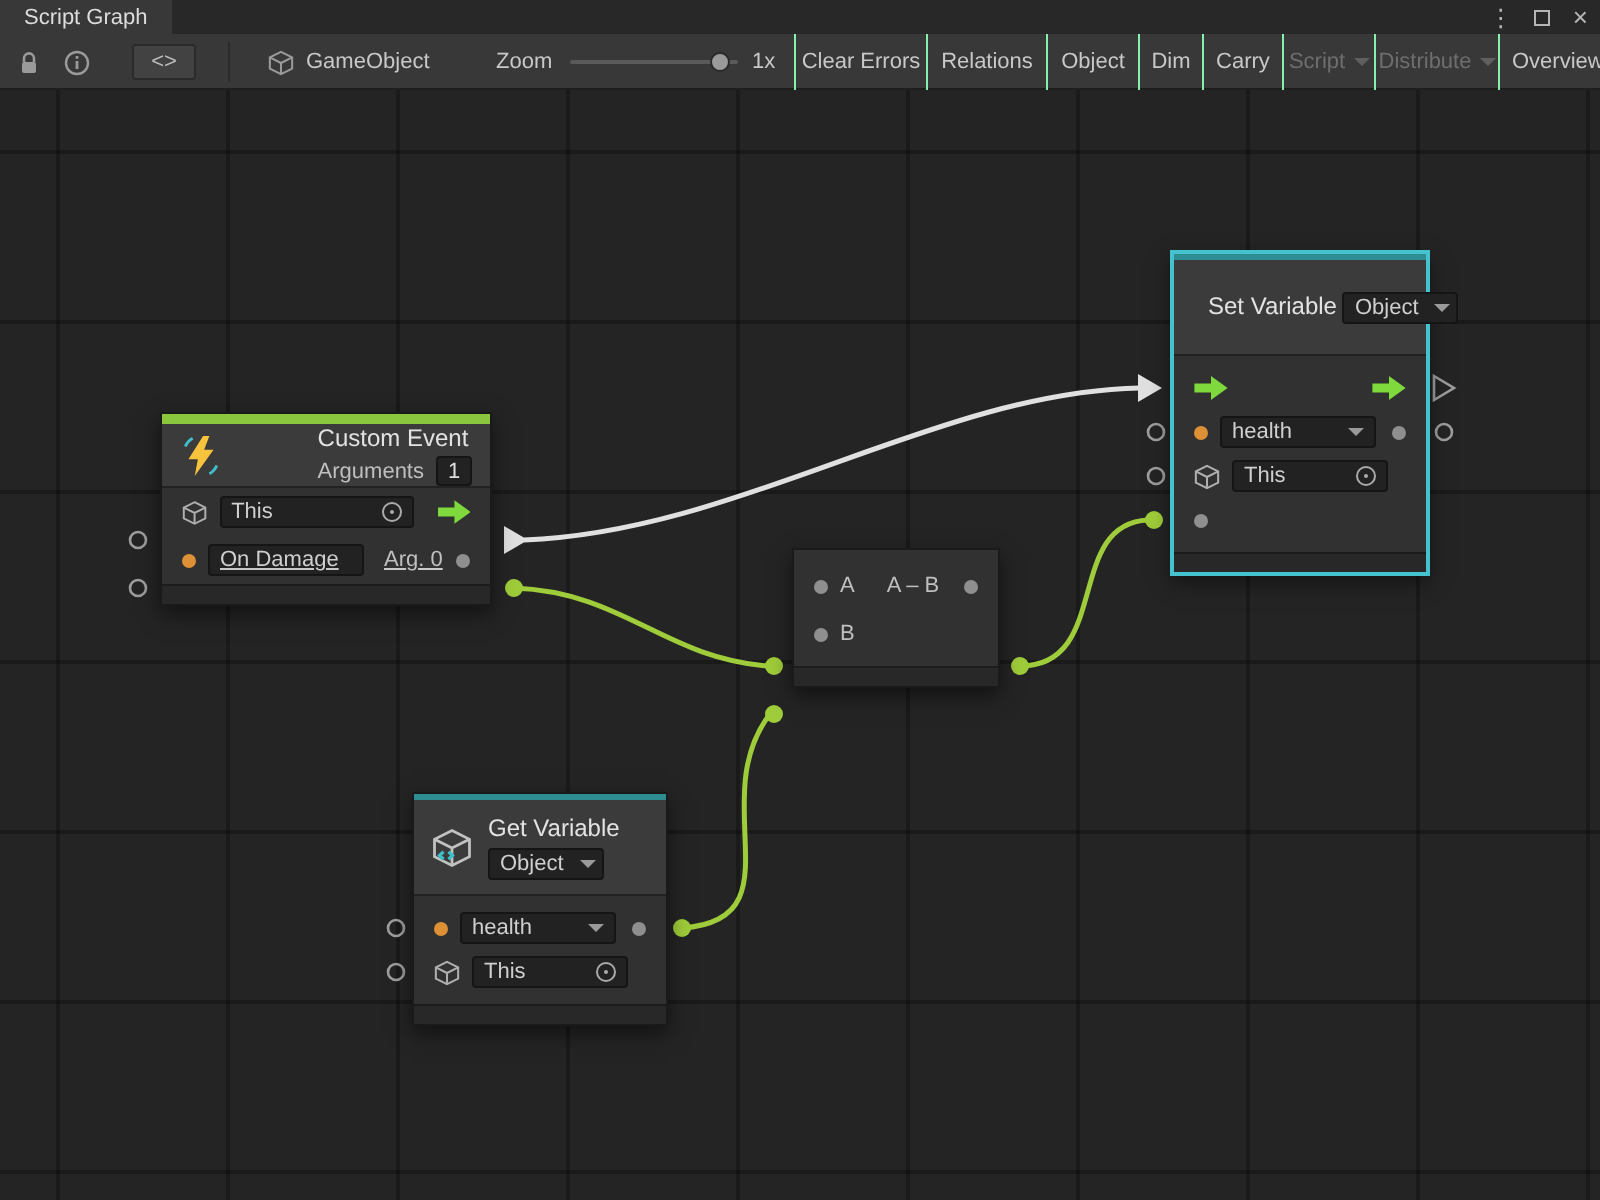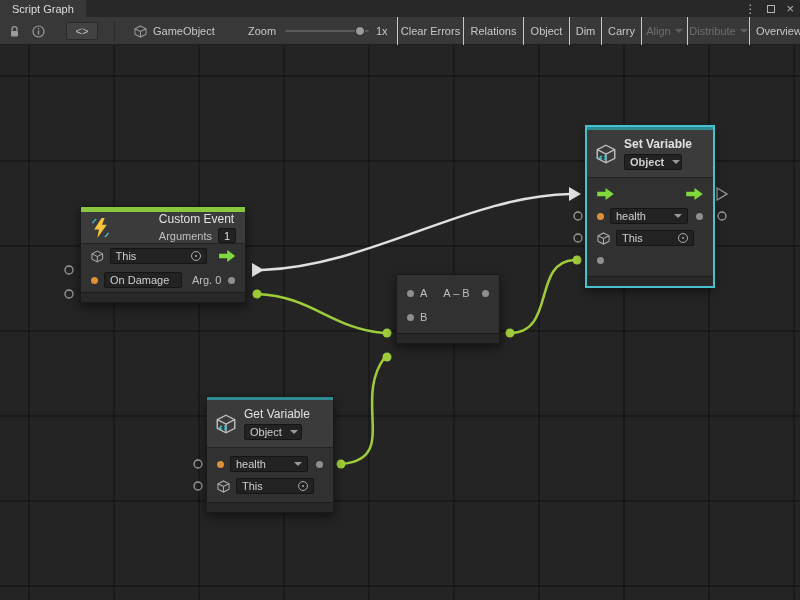--- a/index.html
+++ b/index.html
@@ -128,21 +128,21 @@
       <div class="tb-btn" style="width:46px">
         <span>Object</span>
       </div>
       <div class="tb-btn" style="width:32px">
         <span>Dim</span>
       </div>
       <div class="tb-btn" style="width:40px">
         <span>Carry</span>
       </div>
       <div class="tb-btn disabled" style="width:46px">
-        <span>Align</span>
+        <span>Script</span>
         <span class="dd-arrow"></span>
       </div>
       <div class="tb-btn disabled" style="width:62px">
         <span>Distribute</span>
         <span class="dd-arrow"></span>
       </div>
       <div class="tb-btn" style="width:52px; justify-content:flex-start; padding-left:6px">
         <span>Overview</span>
       </div>
     </div>
@@ -203,21 +203,21 @@
           <span class="field" style="width:100px;">
             <span>This</span>
             <span class="spacer"></span>
             <span class="picker"></span>
           </span>
           <span class="spacer"></span>
           <svg width="17" height="12" viewBox="0 0 18 13">
             <polygon points="0,4 9,4 9,0 18,6.5 9,13 9,9 0,9" fill="#7FD83C"></polygon>
           </svg>
         </div>
-        <div class="nrow" style="height:24px;">
+        <div class="nrow" style="height:24px;text-decoration:underline;">
           <span class="pdot orange"></span>
           <span class="field" style="width:78px;">
             <span>On Damage</span>
           </span>
           <span class="lbl" style="margin-left:4px;">Arg. 0</span>
           <span class="pdot" style="margin-left:auto;"></span>
         </div>
       </div>
       <div class="nfooter"></div>
     </div>
@@ -283,21 +283,21 @@
 
     <div class="node selected" style="left:586px; top:81px; width:128px;">
       <div class="accent-var"></div>
       <div class="nheader" style="height:48px; padding:0 9px;">
         <svg width="20" height="20" viewBox="0 0 16 16">
           <path d="M8 1 L15 4.5 V11.5 L8 15 L1 11.5 V4.5 Z" fill="none" stroke="#C2C2C2" stroke-width="1.1"></path>
           <path d="M1 4.5 L8 8 L15 4.5 M8 8 V15" fill="none" stroke="#C2C2C2" stroke-width="1.1"></path>
           <path d="M4.6 9.5 L3 11 L4.6 12.5" fill="none" stroke="#3FBFC9" stroke-width="1.3"></path>
           <path d="M6.6 9.5 L8.2 11 L6.6 12.5" fill="none" stroke="#3FBFC9" stroke-width="1.3"></path>
         </svg>
-        <div style="display:flex; flex-direction:column; gap:3px;font-weight:bold;">
+        <div style="display:flex; gap:3px;">
           <span class="ntitle">Set Variable</span>
           <span class="field" style="width:58px;">
             <span>Object</span>
             <span class="spacer"></span>
             <span class="dd-arrow"></span>
           </span>
         </div>
       </div>
       <div class="nbody" style="padding:5px 0;">
         <div class="nrow" style="height:22px; justify-content:space-between;">

